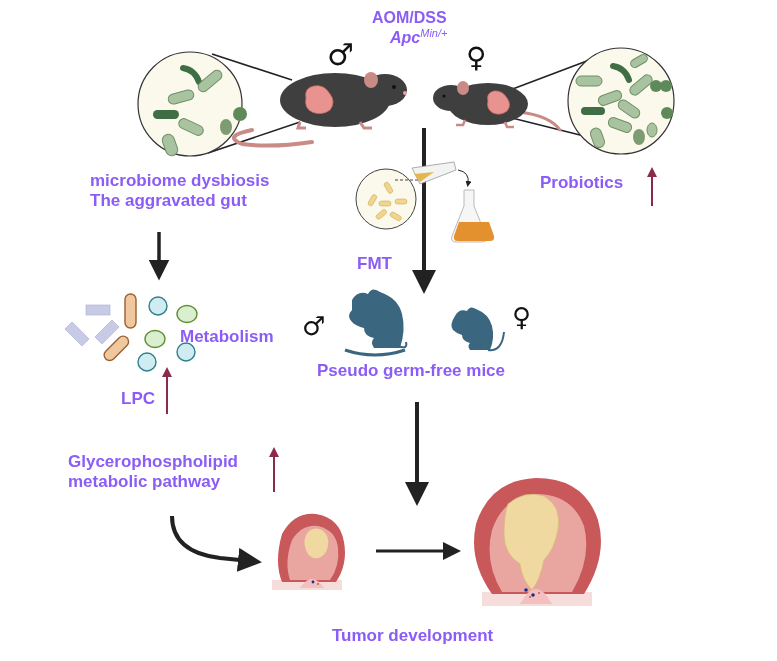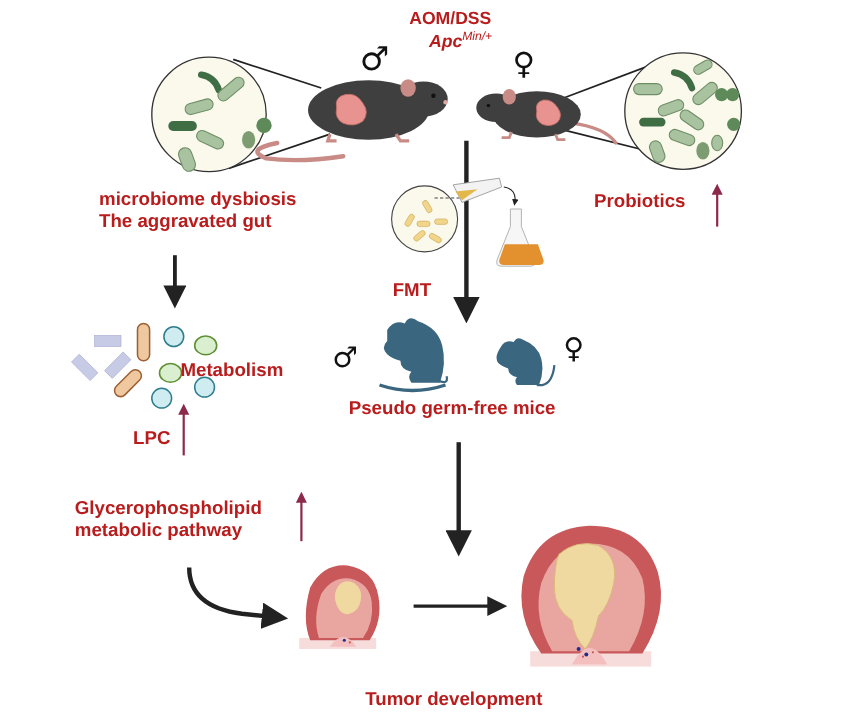--- a/index.html
+++ b/index.html
@@ -1,17 +1,17 @@
 <!DOCTYPE html>
 <html><head>
 <meta charset="utf-8">
 <style>
   html,body{margin:0;padding:0;background:#ffffff;}
   body{width:777px;height:661px;position:relative;overflow:hidden;font-family:"Liberation Sans",sans-serif;color:#111;}
-  .lbl{position:absolute;font-weight:bold;color:#b91c1c;white-space:nowrap;line-height:1.15;}
+  .lbl{position:absolute;font-weight:bold;color:#8b5cf6;white-space:nowrap;line-height:1.15;}
   svg.layer{position:absolute;left:0;top:0;}
   .sym{position:absolute;font-family:"DejaVu Sans",sans-serif;color:#111;line-height:1;}
 </style>
 </head>
 <body>
 
 <svg class="layer" width="777" height="661" viewBox="0 0 777 661">
   <defs>
     <marker id="ah" markerWidth="6" markerHeight="6" refX="3" refY="3" orient="auto" markerUnits="strokeWidth">
       <path d="M0,0 L6,3 L0,6 z" fill="#222"></path>
@@ -166,21 +166,21 @@
 
 <div class="lbl" style="left:90px;top:171px;font-size:17px;">
   <div>microbiome dysbiosis</div>
   <div>The aggravated gut</div>
 </div>
 
 <div class="lbl" style="left:540px;top:173px;font-size:17px;">Probiotics</div>
 
 <div class="lbl" style="left:357px;top:254px;font-size:17px;">FMT</div>
 
-<div class="lbl" style="left:164px;top:327px;font-size:17px;">Metabolism</div>
+<div class="lbl" style="left:180px;top:327px;font-size:17px;">Metabolism</div>
 
 <div class="lbl" style="left:121px;top:389px;font-size:17px;">LPC</div>
 
 <div class="sym" style="left:302px;top:313px;font-size:26px;">♂</div>
 <div class="sym" style="left:512px;top:304px;font-size:26px;">♀</div>
 
 <div class="lbl" style="left:317px;top:361px;font-size:17px;">Pseudo germ-free mice</div>
 
 <div class="lbl" style="left:68px;top:452px;font-size:17px;">
   <div>Glycerophospholipid</div>

